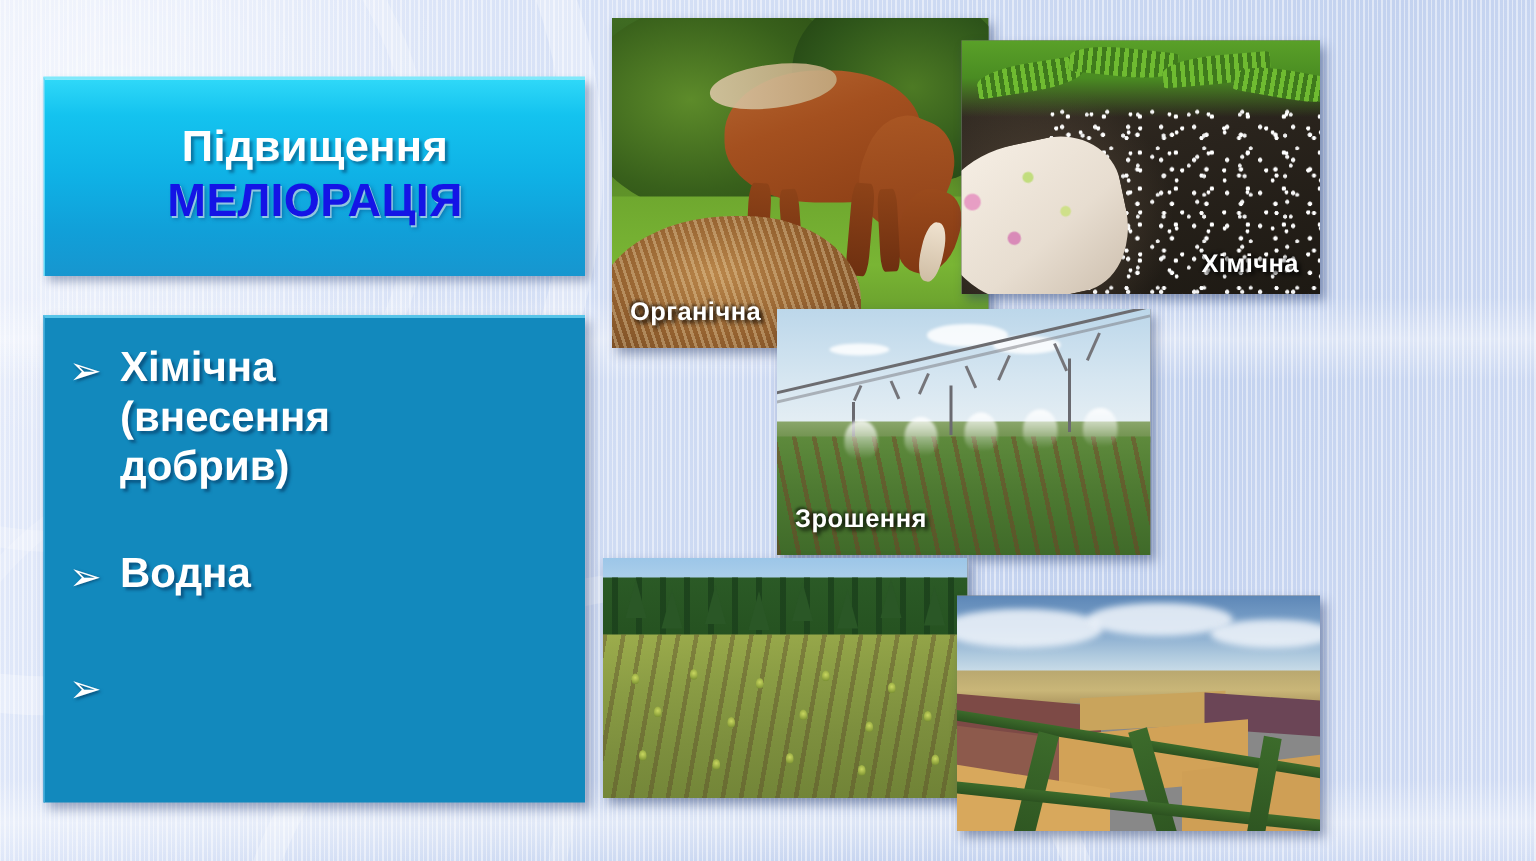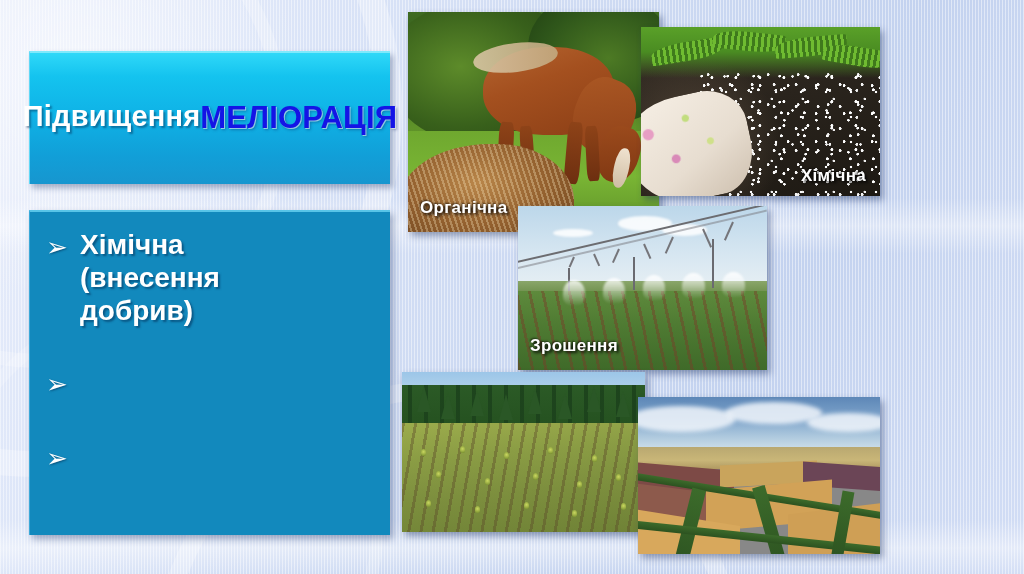--- a/index.html
+++ b/index.html
@@ -84,21 +84,21 @@
   
   .title-box {
     position: absolute;
     left: 29px; top: 51px;
     width: 361px; height: 133px;
     background: linear-gradient(180deg, #2fd8f8 0%, #14c3ef 18%, #0fb2e6 48%, #119fd8 78%, #1796cf 100%);
     border-top: 2px solid #7fe9fb;
     border-left: 1px solid #5fd8f6;
     box-shadow: 3px 4px 6px rgba(40,60,110,0.38);
     display: flex;
-    flex-direction: row;
+    flex-direction: column;
     align-items: center;
     justify-content: center;
     box-sizing: border-box;
     padding: 4px 10px 8px 10px;
   }
   .title-line {
     color: #ffffff;
     font-weight: bold;
     font-size: 29px;
     line-height: 1.08;
@@ -338,20 +338,21 @@
       <div class="bullet-marker">➢</div>
       <div class="bullet-text">
         <div>Хімічна</div>
         <div>(внесення</div>
         <div>добрив)</div>
       </div>
     </div>
 
     <div class="bullet-row" style="margin-bottom:42px">
       <div class="bullet-marker">➢</div>
+      <div class="bullet-text">Водна</div>
     </div>
 
     <div class="bullet-row">
       <div class="bullet-marker">➢</div>
     </div>
 
   </div>
 
   <div class="photo" id="photo-organic">
     <div class="scene">

